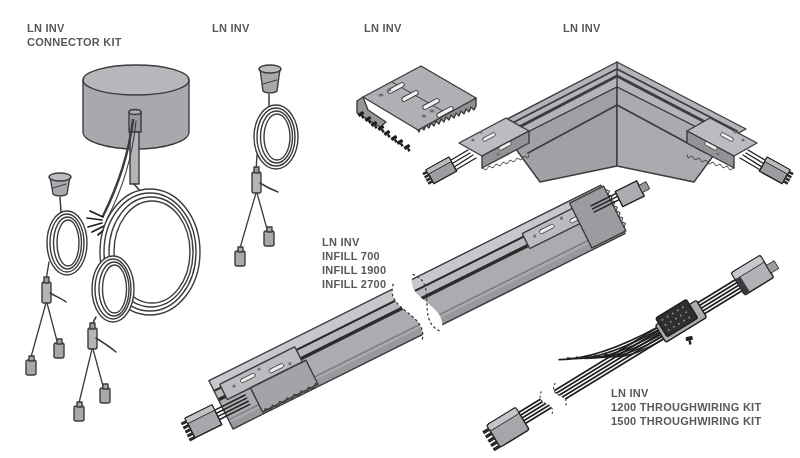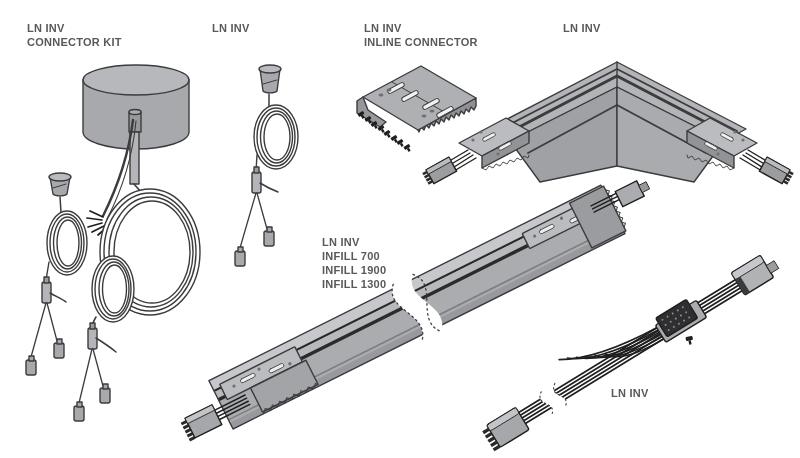--- a/index.html
+++ b/index.html
@@ -377,28 +377,29 @@
 
   <div class="product-label lbl-1">
     <div>LN INV</div>
     <div>CONNECTOR KIT</div>
   </div>
   <div class="product-label lbl-2">
     <div>LN INV</div>
   </div>
   <div class="product-label lbl-3">
     <div>LN INV</div>
-    <div>INLINE CONNECTOR</div>
   </div>
   <div class="product-label lbl-4">
     <div>LN INV</div>
   </div>
   <div class="product-label lbl-5">
     <div>LN INV</div>
     <div>INFILL 700</div>
     <div>INFILL 1900</div>
-    <div>INFILL 1300</div>
+    <div>INFILL 2700</div>
   </div>
   <div class="product-label lbl-6">
     <div>LN INV</div>
+    <div>1200 THROUGHWIRING KIT</div>
+    <div>1500 THROUGHWIRING KIT</div>
   </div>
 
 </div>
 
 </body></html>

